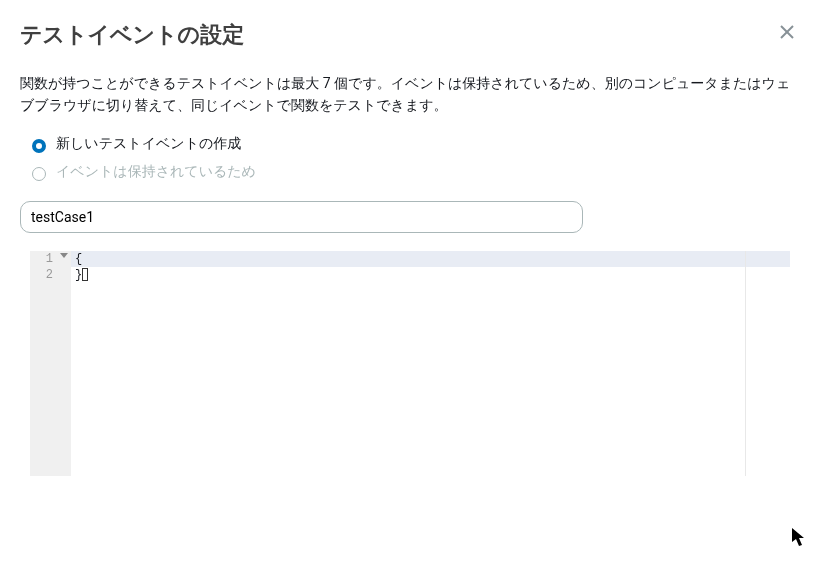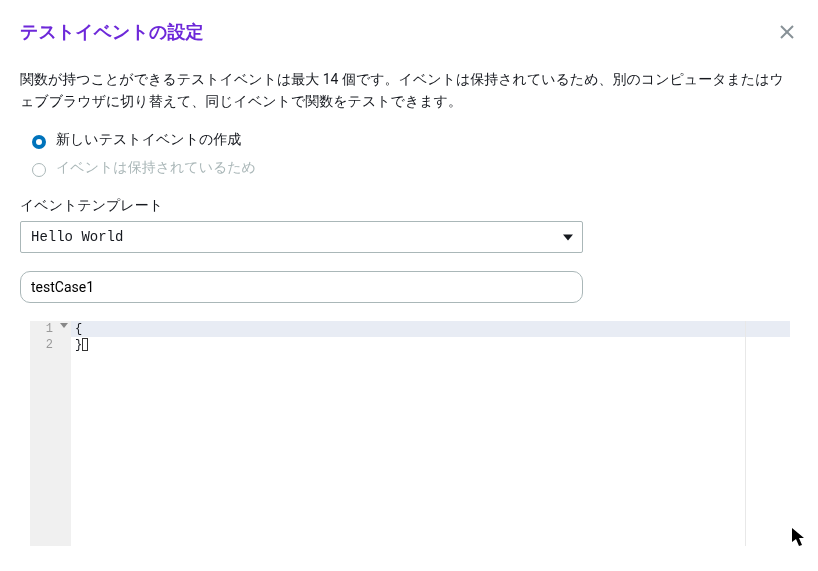--- a/index.html
+++ b/index.html
@@ -19,23 +19,23 @@
     .dialog {
       padding: 20px 20px 0 20px;
     }
     .header {
       display: flex;
       justify-content: space-between;
       align-items: flex-start;
       margin-bottom: 22px;
     }
     .title {
-      font-size: 18px;
+      font-size: 22px;
       font-weight: 700;
-      color: #6d28d9;
+      color: #404040;
     }
     .close-btn {
       background: none;
       border: none;
       cursor: pointer;
       padding: 4px;
       color: #879196;
       font-size: 18px;
       line-height: 1;
     }
@@ -220,44 +220,33 @@
   <div class="header">
     <h2 class="title">テストイベントの設定</h2>
     <button class="close-btn">
       <svg viewBox="0 0 14 14">
         <line x1="1" y1="1" x2="13" y2="13"></line>
         <line x1="13" y1="1" x2="1" y2="13"></line>
       </svg>
     </button>
   </div>
 
-  <p class="description">関数が持つことができるテストイベントは最大 14 個です。イベントは保持されているため、別のコンピュータまたはウェブブラウザに切り替えて、同じイベントで関数をテストできます。</p>
+  <p class="description">関数が持つことができるテストイベントは最大 7 個です。イベントは保持されているため、別のコンピュータまたはウェブブラウザに切り替えて、同じイベントで関数をテストできます。</p>
 
   <div class="radio-group">
     <label class="radio-row">
       <span class="radio-selected-ring"></span>
       <span class="radio-label">新しいテストイベントの作成</span>
     </label>
     <label class="radio-row">
       <span class="radio-unselected-ring"></span>
       <span class="radio-label disabled">イベントは保持されているため</span>
     </label>
   </div>
 
-  <div class="field">
-    <label class="field-label">イベントテンプレート</label>
-    <div class="select-wrap">
-      <div class="select-box">Hello World</div>
-      <span class="select-caret">
-        <svg viewBox="0 0 10 10">
-            <polygon points="0,2 10,2 5,8"></polygon>
-          </svg>
-      </span>
-    </div>
-  </div>
 
   <div class="field">
     <input type="text" class="text-input" value="testCase1" style="">
   </div>
 
   <div class="editor">
     <div class="gutter">
       <div class="gutter-line">
         <span>1</span>
         <span class="fold-arrow"></span>

